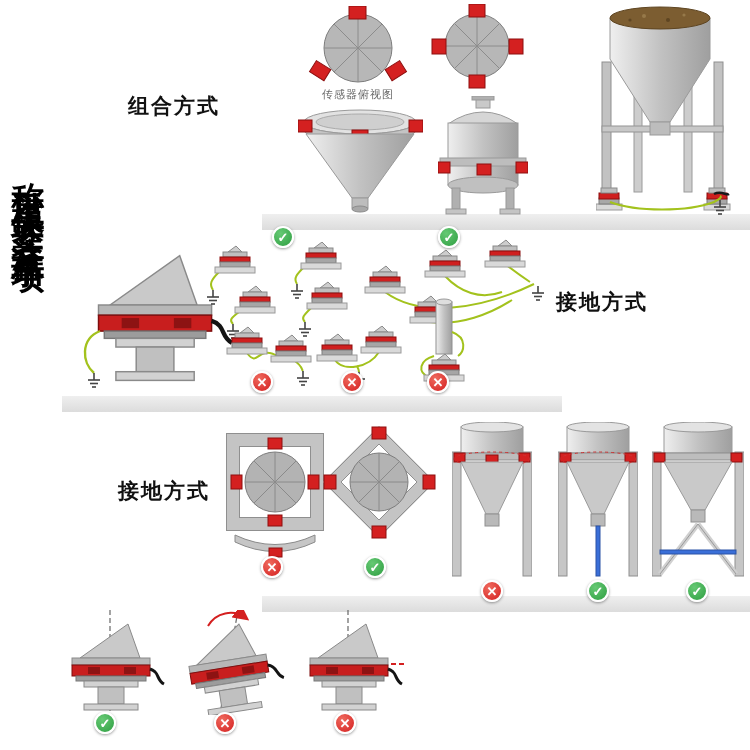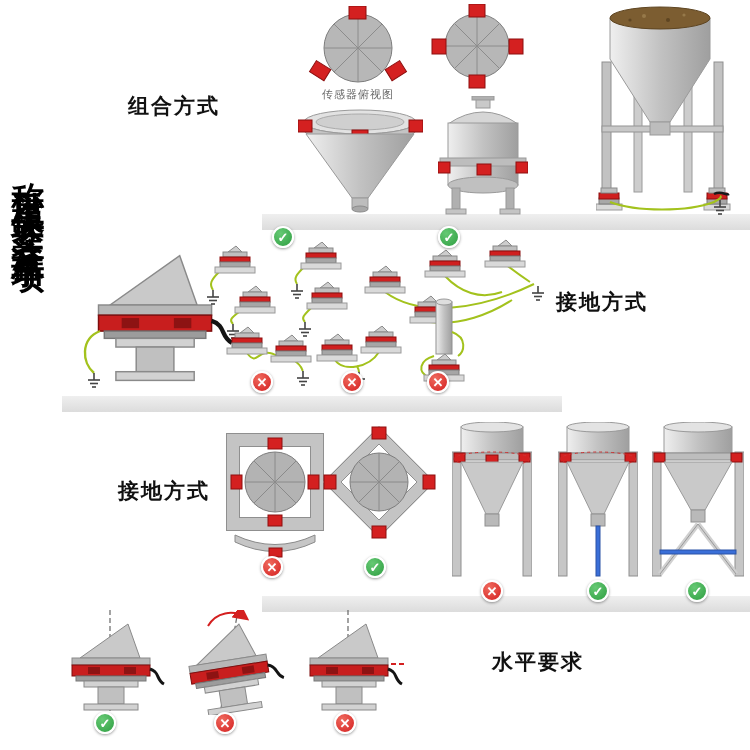--- a/index.html
+++ b/index.html
@@ -69,21 +69,20 @@
 
   <div class="abs vtitle" style="left:12px; top:156px;">称重模块安装注意事项</div>
 
   <div class="abs divider" style="left:262px; top:214px; width:488px;"></div>
   <div class="abs divider" style="left:62px; top:396px; width:500px;"></div>
   <div class="abs divider" style="left:262px; top:596px; width:488px;"></div>
 
   <div class="abs sec-label" style="left:128px; top:92px;">组合方式</div>
   <div class="abs sec-label" style="left:556px; top:288px;">接地方式</div>
   <div class="abs sec-label" style="left:118px; top:477px;">接地方式</div>
-  <div class="abs sec-label" style="left:492px; top:648px;">水平要求</div>
 
   <div class="abs" style="left:308px; top:6px;">
     <svg width="100" height="85">
       <circle cx="50" cy="42" r="34" fill="#b7b7b7" stroke="#7d7d7d"></circle>
       <g stroke="#8c8c8c" stroke-width="1">
         <line x1="16" y1="42" x2="84" y2="42"></line>
           <line x1="50" y1="8" x2="50" y2="76"></line>
         <line x1="26" y1="18" x2="74" y2="66"></line>
           <line x1="74" y1="18" x2="26" y2="66"></line>
       </g>

